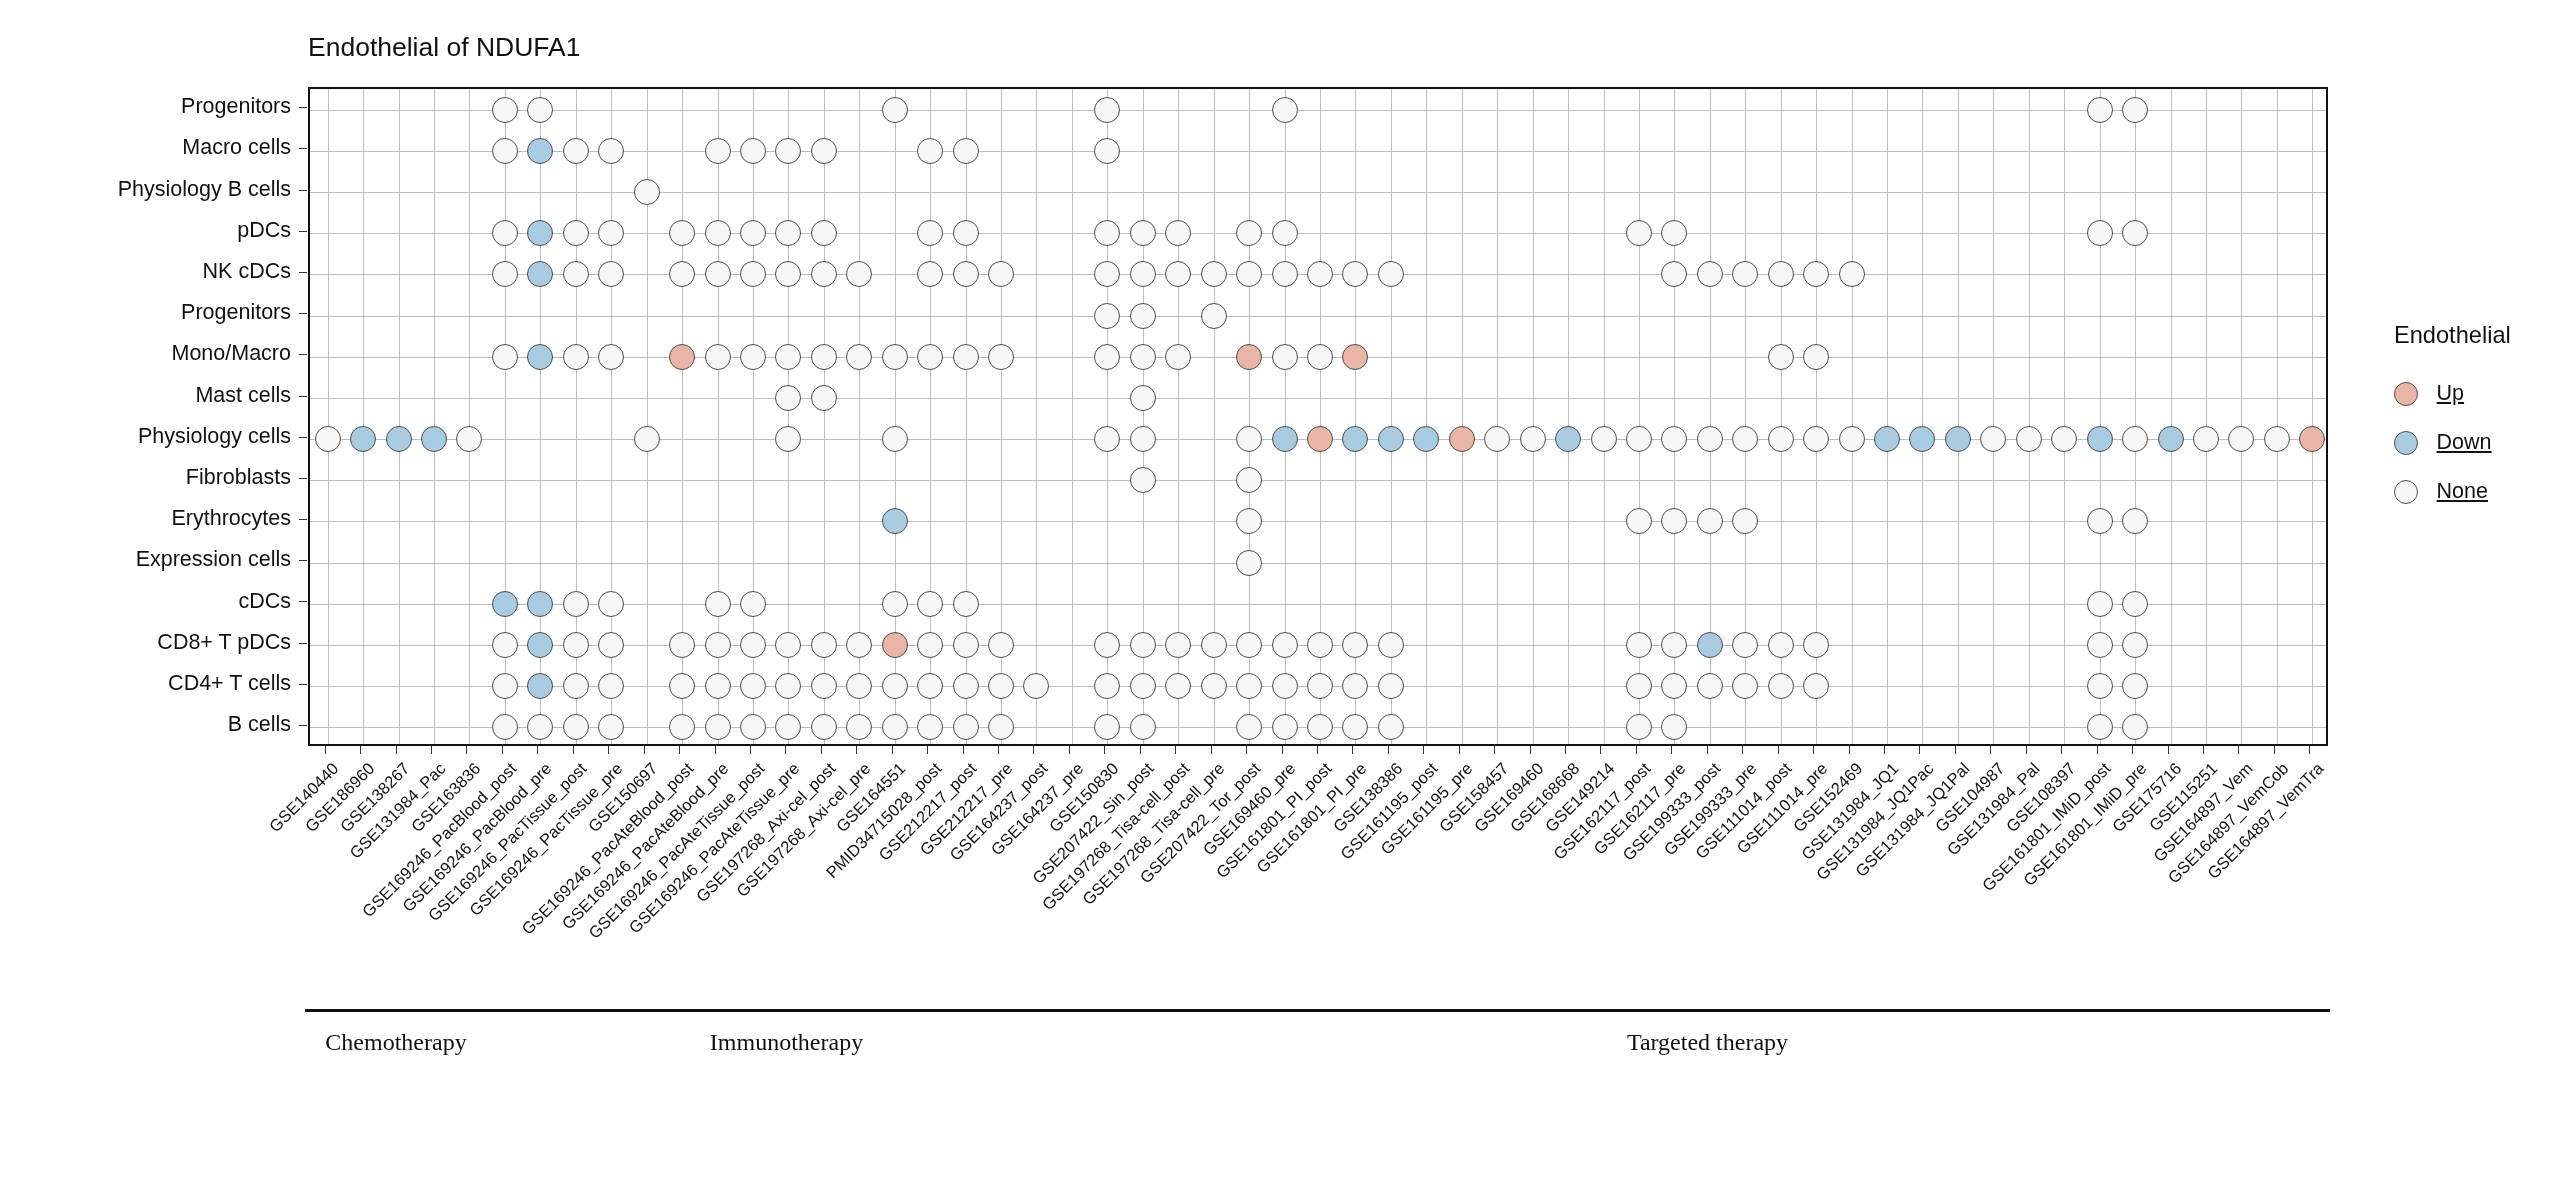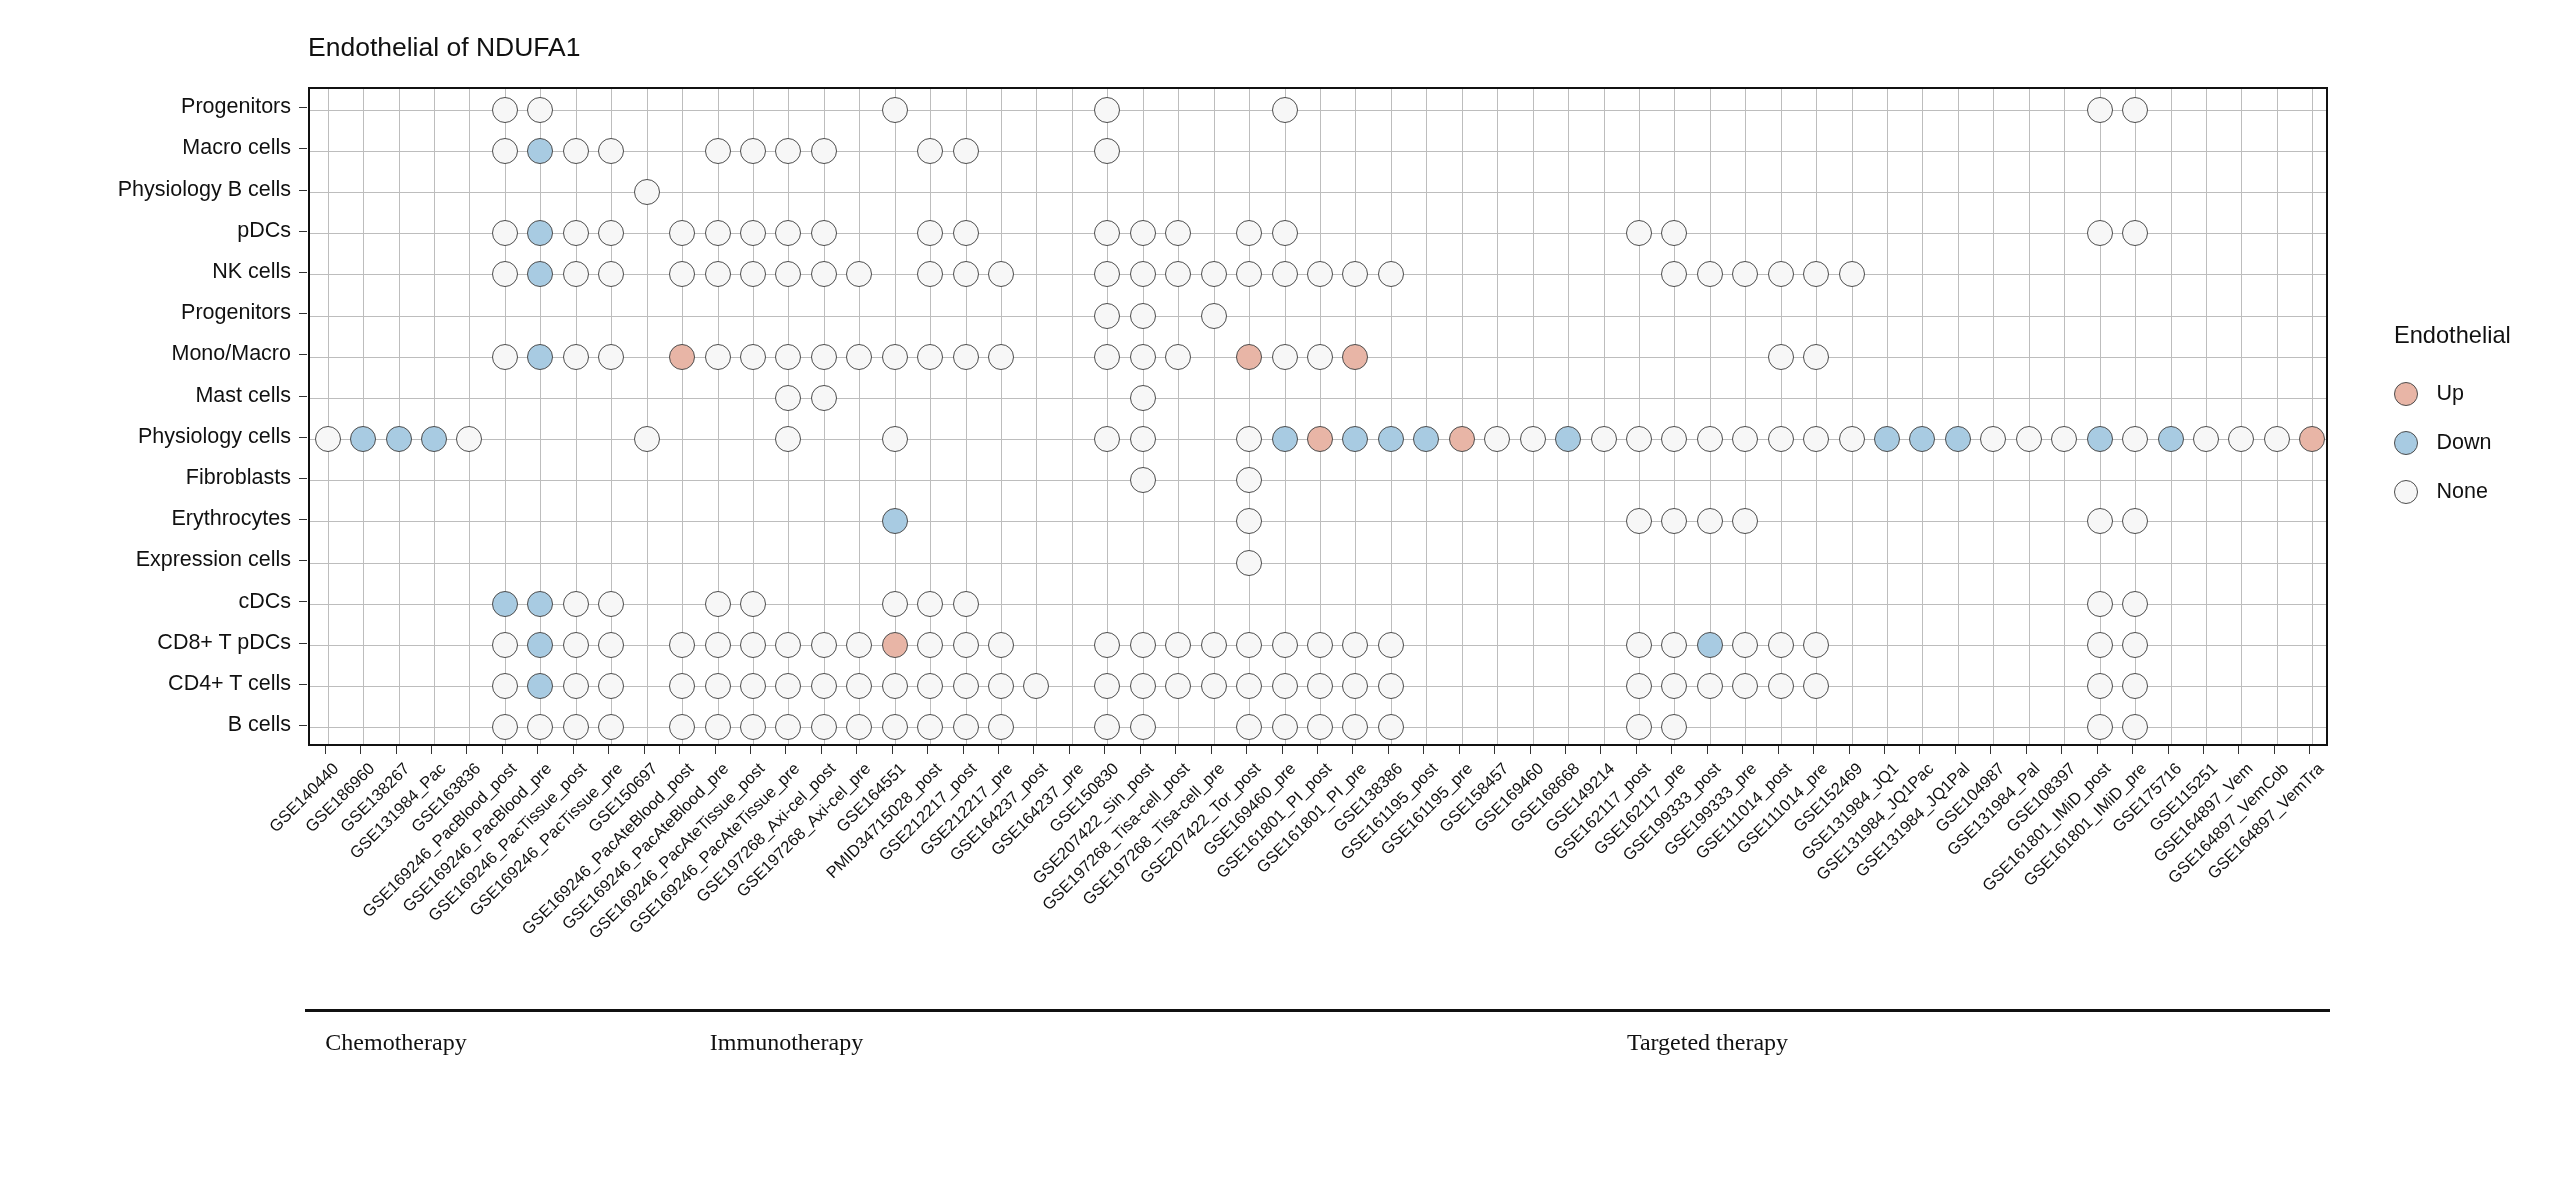--- a/index.html
+++ b/index.html
@@ -149,20 +149,21 @@
     border-radius: 50%;
     border: 1.4px solid #4d4d4d;
     box-sizing: border-box;
     margin-right: 18.6px;
     flex: none;
   }
   .legend-text {
     font-size: 21.5px;
     color: #111111;
     white-space: nowrap;
+    text-decoration: underline;
   }
 </style>
 </head>
 <body>
 
 <div id="figure">
 
   <div id="chart-title">Endothelial of NDUFA1</div>
 
   <div id="plot-panel">
@@ -495,21 +496,21 @@
   <div id="y-axis">
       <div class="y-tick" style="left: 299px; top: 107px;"></div>
       <div class="y-label" style="right: auto; left: 0px; width: 291px; top: 94px;">Progenitors</div>
       <div class="y-tick" style="left: 299px; top: 148px;"></div>
       <div class="y-label" style="right: auto; left: 0px; width: 291px; top: 135px;">Macro cells</div>
       <div class="y-tick" style="left: 299px; top: 190px;"></div>
       <div class="y-label" style="right: auto; left: 0px; width: 291px; top: 177px;">Physiology B cells</div>
       <div class="y-tick" style="left: 299px; top: 231px;"></div>
       <div class="y-label" style="right: auto; left: 0px; width: 291px; top: 218px;">pDCs</div>
       <div class="y-tick" style="left: 299px; top: 272px;"></div>
-      <div class="y-label" style="right: auto; left: 0px; width: 291px; top: 259px;">NK cells</div>
+      <div class="y-label" style="right: auto; left: 0px; width: 291px; top: 259px;">NK cDCs</div>
       <div class="y-tick" style="left: 299px; top: 313px;"></div>
       <div class="y-label" style="right: auto; left: 0px; width: 291px; top: 300px;">Progenitors</div>
       <div class="y-tick" style="left: 299px; top: 354px;"></div>
       <div class="y-label" style="right: auto; left: 0px; width: 291px; top: 341px;">Mono/Macro</div>
       <div class="y-tick" style="left: 299px; top: 396px;"></div>
       <div class="y-label" style="right: auto; left: 0px; width: 291px; top: 383px;">Mast cells</div>
       <div class="y-tick" style="left: 299px; top: 437px;"></div>
       <div class="y-label" style="right: auto; left: 0px; width: 291px; top: 424px;">Physiology cells</div>
       <div class="y-tick" style="left: 299px; top: 478px;"></div>
       <div class="y-label" style="right: auto; left: 0px; width: 291px; top: 465px;">Fibroblasts</div>

